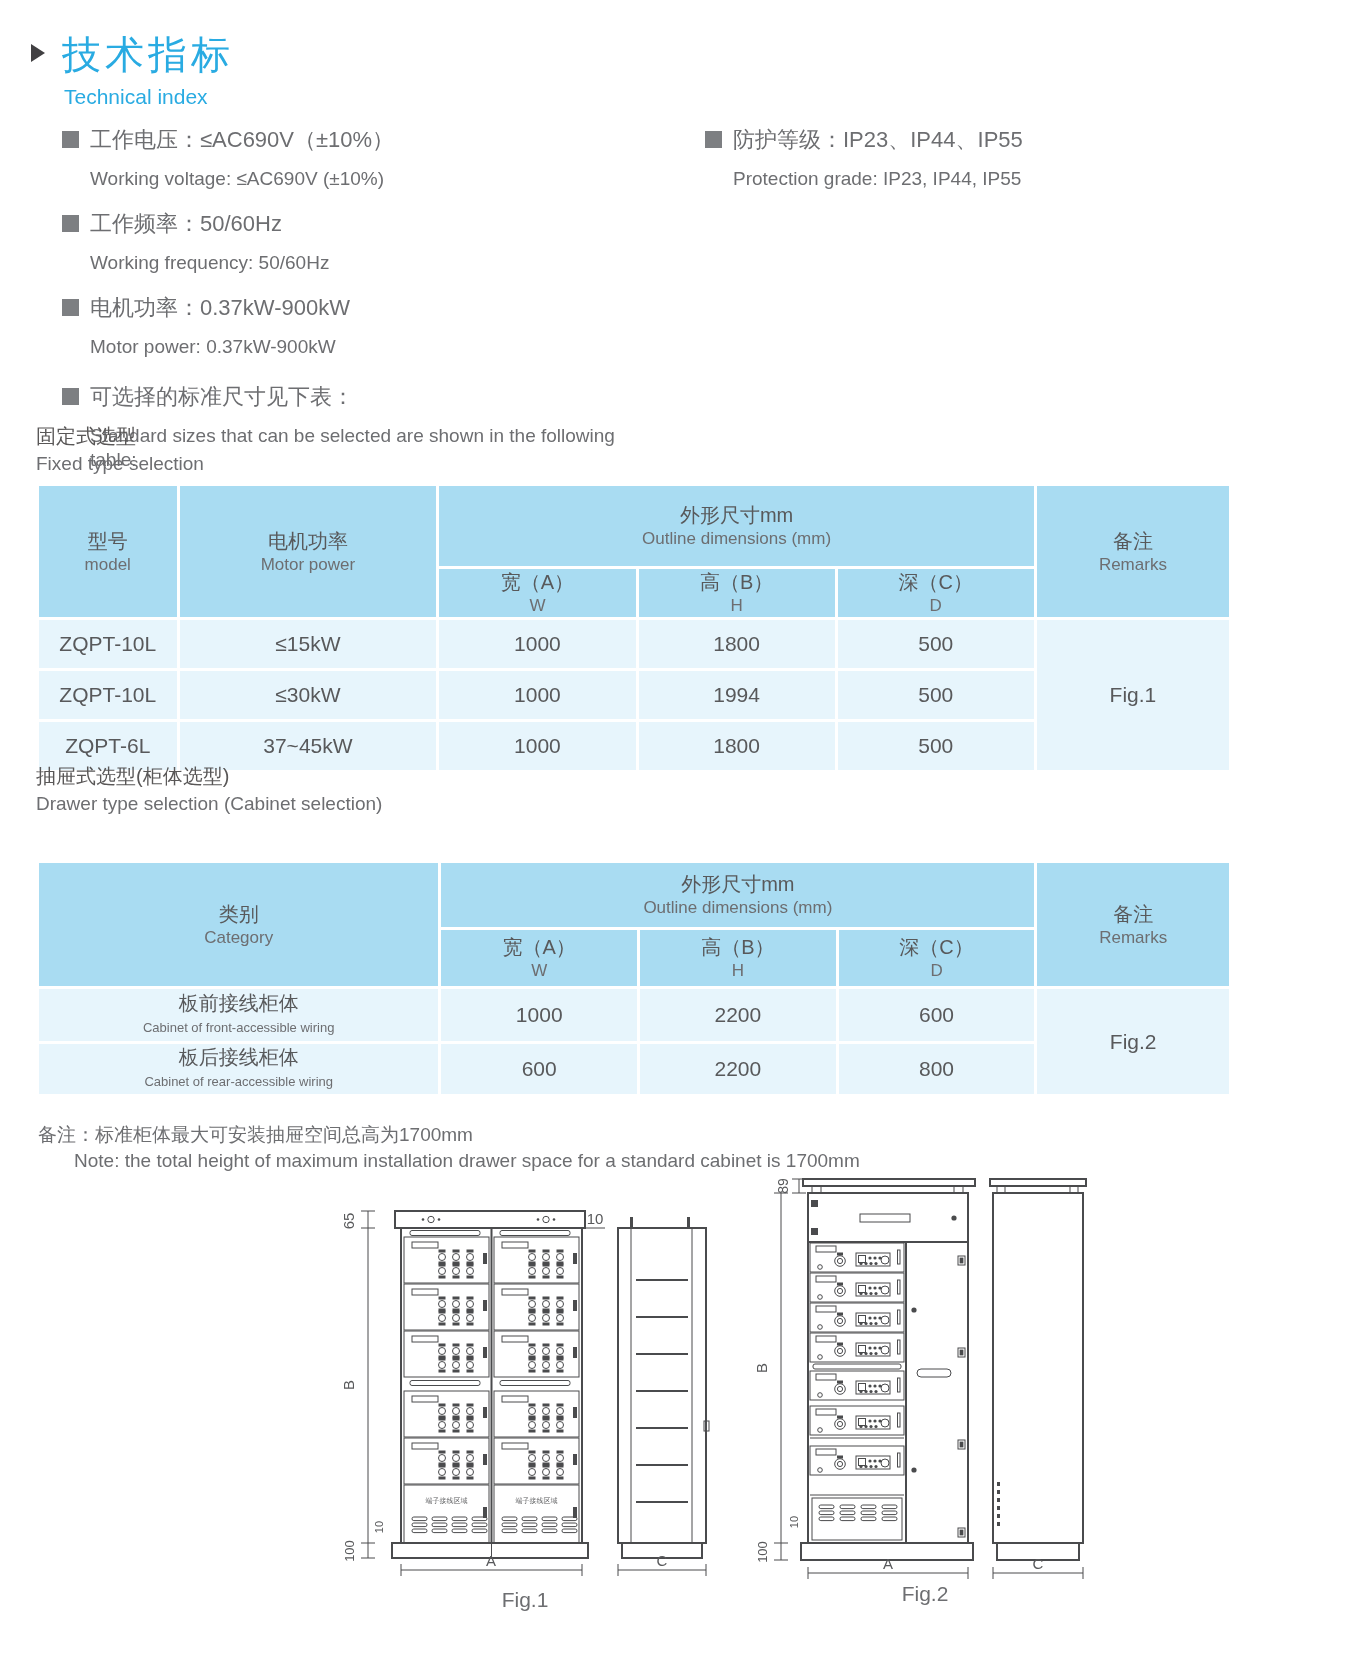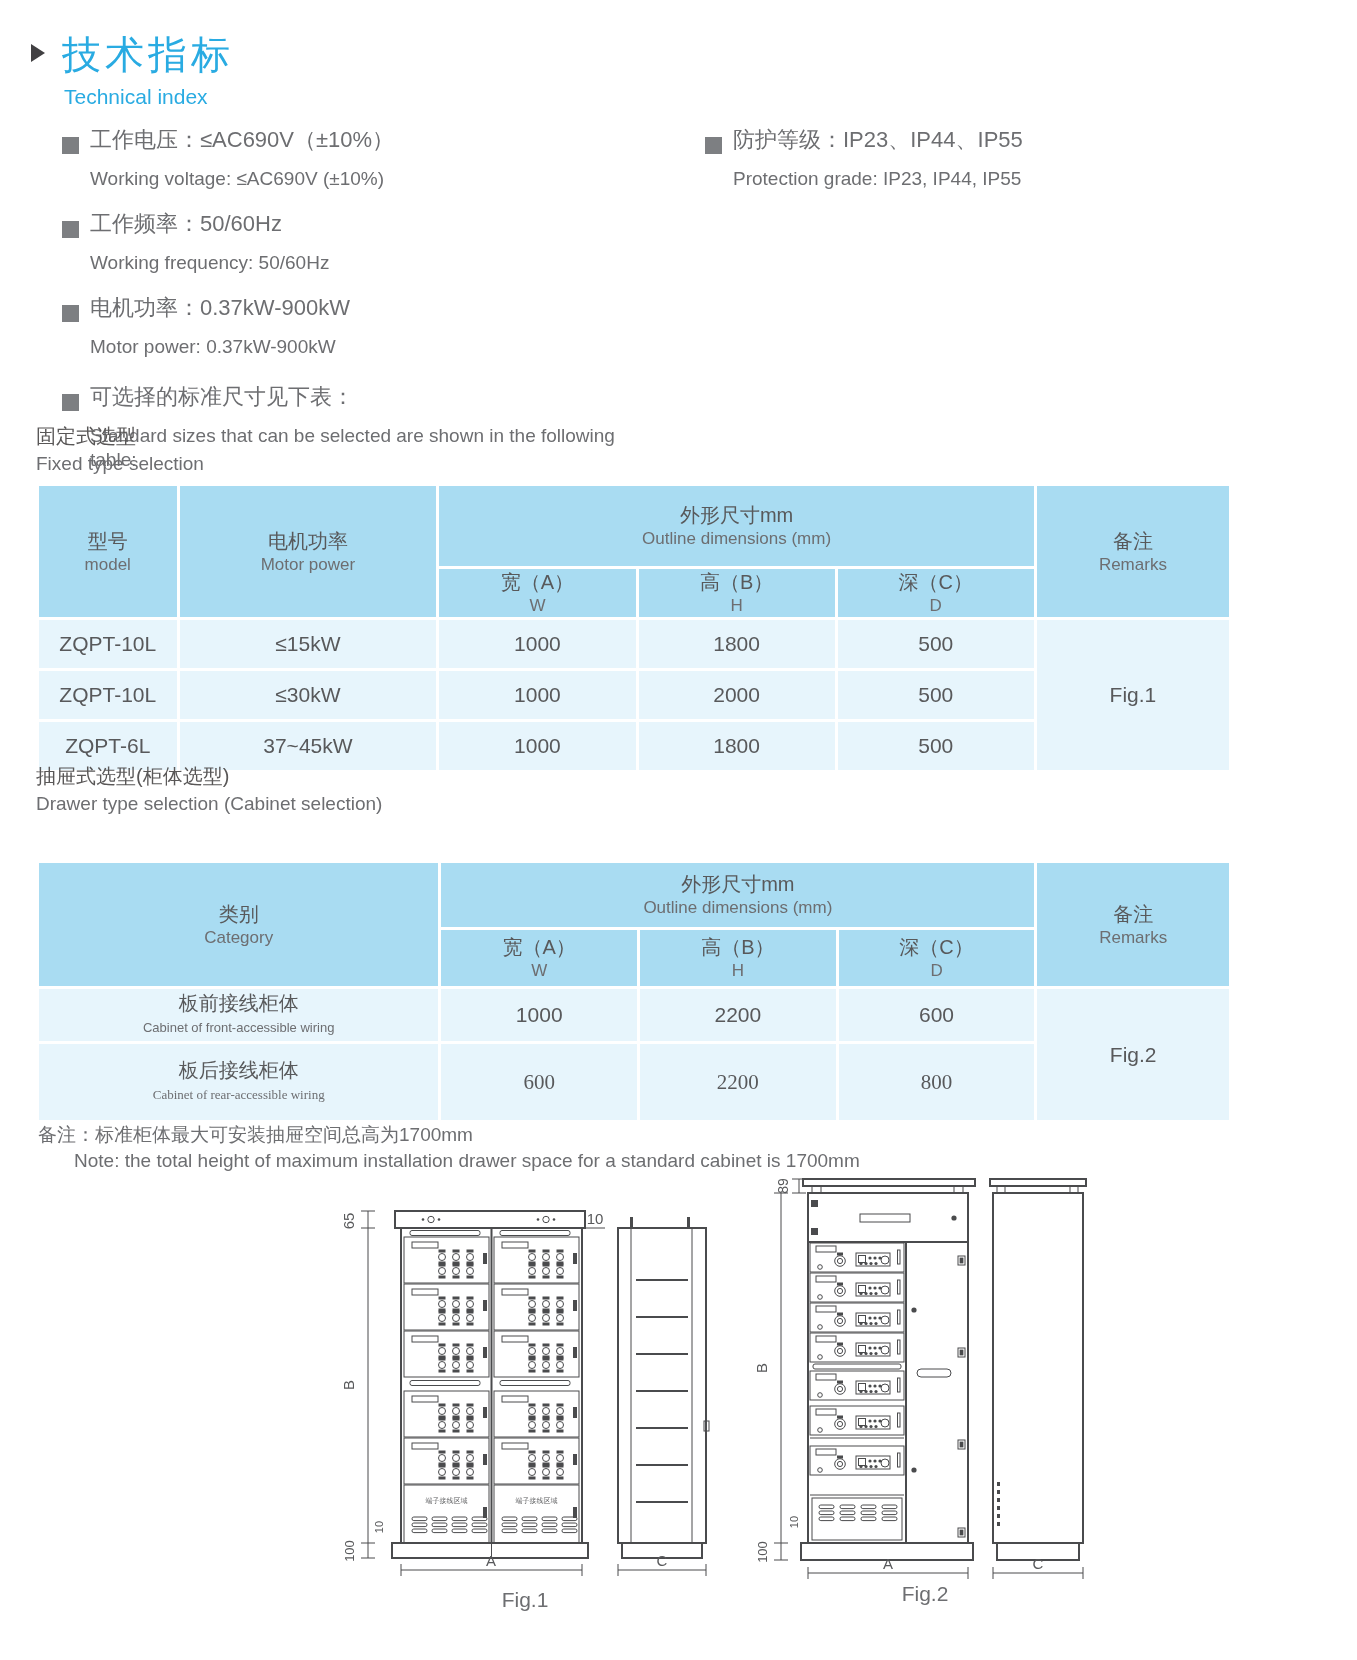--- a/index.html
+++ b/index.html
@@ -9,21 +9,21 @@
   .title-arrow{position:absolute;left:31px;top:44px;width:0;height:0;
     border-left:14px solid #414042;border-top:9px solid transparent;border-bottom:9px solid transparent;}
   .page-title{position:absolute;left:62px;top:28px;font-size:39px;letter-spacing:4px;
     color:#29abe2;font-weight:400;margin:0;}
   .page-subtitle{position:absolute;left:64px;top:85px;font-size:21px;color:#29abe2;}
   
   .specs{position:absolute;left:62px;top:126px;width:1260px;}
   .spec-col{position:absolute;top:0;}
   .spec-col.left{left:0;width:600px;}
   .spec-col.right{left:643px;width:600px;}
-  .spec-zh{display:flex;align-items:flex-end;gap:11px;font-size:22px;line-height:28px;color:#6d6e71;}
+  .spec-zh{display:flex;align-items:flex-start;gap:11px;font-size:22px;line-height:28px;color:#6d6e71;}
   .bullet{flex:0 0 17px;height:17px;background:#7d7f82;margin-top:5px;}
   .spec-en{font-size:19px;line-height:24px;color:#6d6e71;margin:13px 0 19px 28px;}
   .intro-item{margin-top:24px;}
   
   .sec-label{position:absolute;left:36px;}
   .sec-zh{font-size:20px;color:#595757;line-height:24px;}
   .sec-en{font-size:19px;color:#6d6e71;line-height:24px;margin-top:4px;}
   
   table.spec-table{position:absolute;left:36px;width:1196px;border-collapse:separate;border-spacing:3px;}
   table.spec-table th,table.spec-table td{padding:0;text-align:center;vertical-align:middle;font-weight:400;}
@@ -157,21 +157,21 @@
       <td class="bd cell-val">≤15kW</td>
       <td class="bd cell-val">1000</td>
       <td class="bd cell-val">1800</td>
       <td class="bd cell-val">500</td>
       <td class="bd cell-val" rowspan="3">Fig.1</td>
     </tr>
     <tr style="height:48px;">
       <td class="bd cell-val">ZQPT-10L</td>
       <td class="bd cell-val">≤30kW</td>
       <td class="bd cell-val">1000</td>
-      <td class="bd cell-val">2000</td>
+      <td class="bd cell-val">1994</td>
       <td class="bd cell-val">500</td>
     </tr>
     <tr style="height:48px;">
       <td class="bd cell-val">ZQPT-6L</td>
       <td class="bd cell-val">37~45kW</td>
       <td class="bd cell-val">1000</td>
       <td class="bd cell-val">1800</td>
       <td class="bd cell-val">500</td>
     </tr>
   </tbody>
@@ -222,21 +222,21 @@
     <tr style="height:52px;">
       <td class="bd">
         <div class="cell-zh">板前接线柜体</div>
         <div class="cell-en">Cabinet of front-accessible wiring</div>
       </td>
       <td class="bd cell-val">1000</td>
       <td class="bd cell-val">2200</td>
       <td class="bd cell-val">600</td>
       <td class="bd cell-val" rowspan="2">Fig.2</td>
     </tr>
-    <tr style="height:76px;font-family:Liberation Serif, serif;">
+    <tr style="height:50px;">
       <td class="bd">
         <div class="cell-zh">板后接线柜体</div>
         <div class="cell-en">Cabinet of rear-accessible wiring</div>
       </td>
       <td class="bd cell-val">600</td>
       <td class="bd cell-val">2200</td>
       <td class="bd cell-val">800</td>
     </tr>
   </tbody>
     </table>

